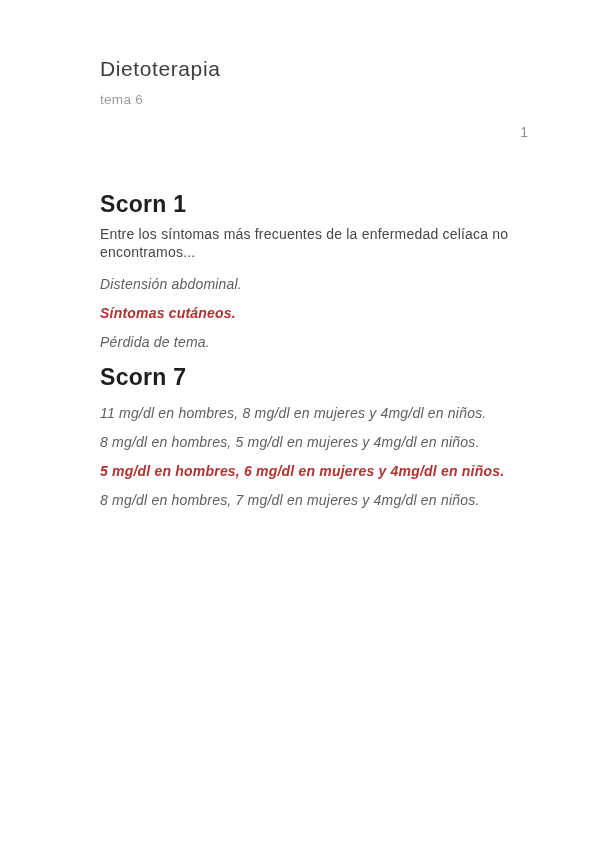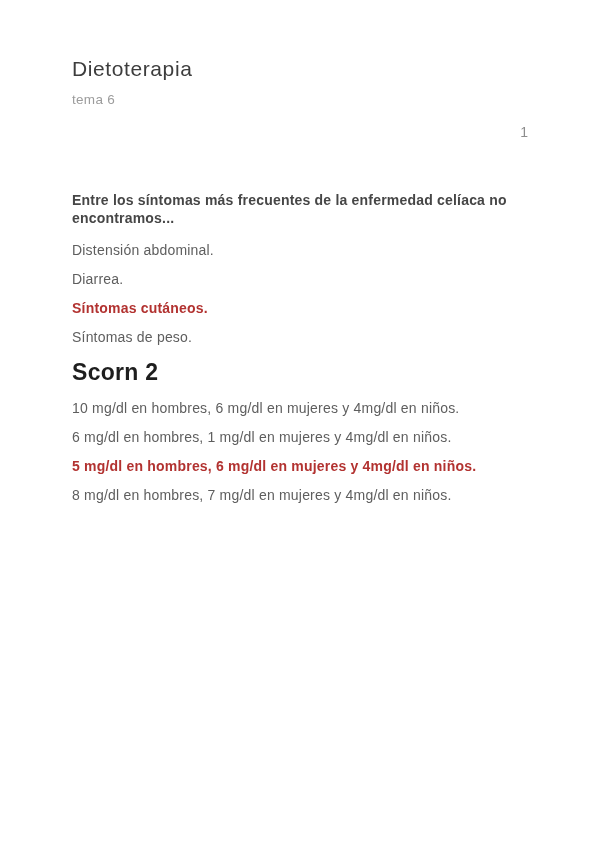--- a/index.html
+++ b/index.html
@@ -10,21 +10,21 @@
     font-family: "Liberation Sans", sans-serif;
     -webkit-font-smoothing: antialiased;
   }
   .sheet {
     width: 600px;
     height: 848px;
     background: #ffffff;
     overflow: hidden;
   }
   .content {
-    padding: 56px 72px 0 72px;
+    padding: 56px 72px 0 100px;
   }
   .doc-title {
     font-size: 21px;
     font-weight: 500;
     letter-spacing: 0.6px;
     line-height: 25px;
     color: var(--title, #3d3d3d);
   }
   .doc-subtitle {
     margin-top: 11px;
@@ -44,67 +44,68 @@
     margin-top: 50px;
   }
   .question h2 {
     font-size: 23px;
     font-weight: 700;
     letter-spacing: 0.3px;
     line-height: 26px;
     color: var(--heading, #1e1e1e);
   }
   .q-prompt {
-    margin-top: 0;
+    margin-top: 8px;
     font-size: 14px;
-    font-weight: 700;
+    font-weight: 400;
     line-height: 18px;
     letter-spacing: 0.2px;
     color: var(--prompt, #464646);
     white-space: pre-line;
   }
   .options {
     margin-top: 16px;
   }
   .option {
     font-size: 14px;
     font-weight: 400;
     line-height: 15px;
     letter-spacing: 0.2px;
     color: var(--option, #5e5e5e);
     margin-bottom: 14px;
+    font-style: italic;
   }
   .option.correct {
     color: var(--correct, #b23230);
     font-weight: 700;
   }
 </style>
 </head>
 <body>
 
 <div class="sheet">
   <div class="content">
     <h1 class="doc-title">Dietoterapia</h1>
     <div class="doc-subtitle">tema 6</div>
     <div class="page-number">1</div>
     <main class="questions" id="questions">
         <section class="question">
+    <h2>Scorn 1</h2>
     <p class="q-prompt">Entre los síntomas más frecuentes de la enfermedad celíaca no
 encontramos...</p>
     <div class="options">
             <p class="option">Distensión abdominal.</p>
-            <p class="option">Diarrea.</p>
             <p class="option correct">Síntomas cutáneos.</p>
-            <p class="option">Síntomas de peso.</p>
+            <p class="option">Pérdida de tema.</p>
           </div>
   </section>
         <section class="question">
-    <h2>Scorn 2</h2>
+    <h2>Scorn 7</h2>
     <div class="options">
-            <p class="option">10 mg/dl en hombres, 6 mg/dl en mujeres y 4mg/dl en niños.</p>
-            <p class="option">6 mg/dl en hombres, 1 mg/dl en mujeres y 4mg/dl en niños.</p>
+            <p class="option">11 mg/dl en hombres, 8 mg/dl en mujeres y 4mg/dl en niños.</p>
+            <p class="option">8 mg/dl en hombres, 5 mg/dl en mujeres y 4mg/dl en niños.</p>
             <p class="option correct">5 mg/dl en hombres, 6 mg/dl en mujeres y 4mg/dl en niños.</p>
             <p class="option">8 mg/dl en hombres, 7 mg/dl en mujeres y 4mg/dl en niños.</p>
           </div>
   </section>
       </main>
   </div>
 </div>
 
 </body></html>

